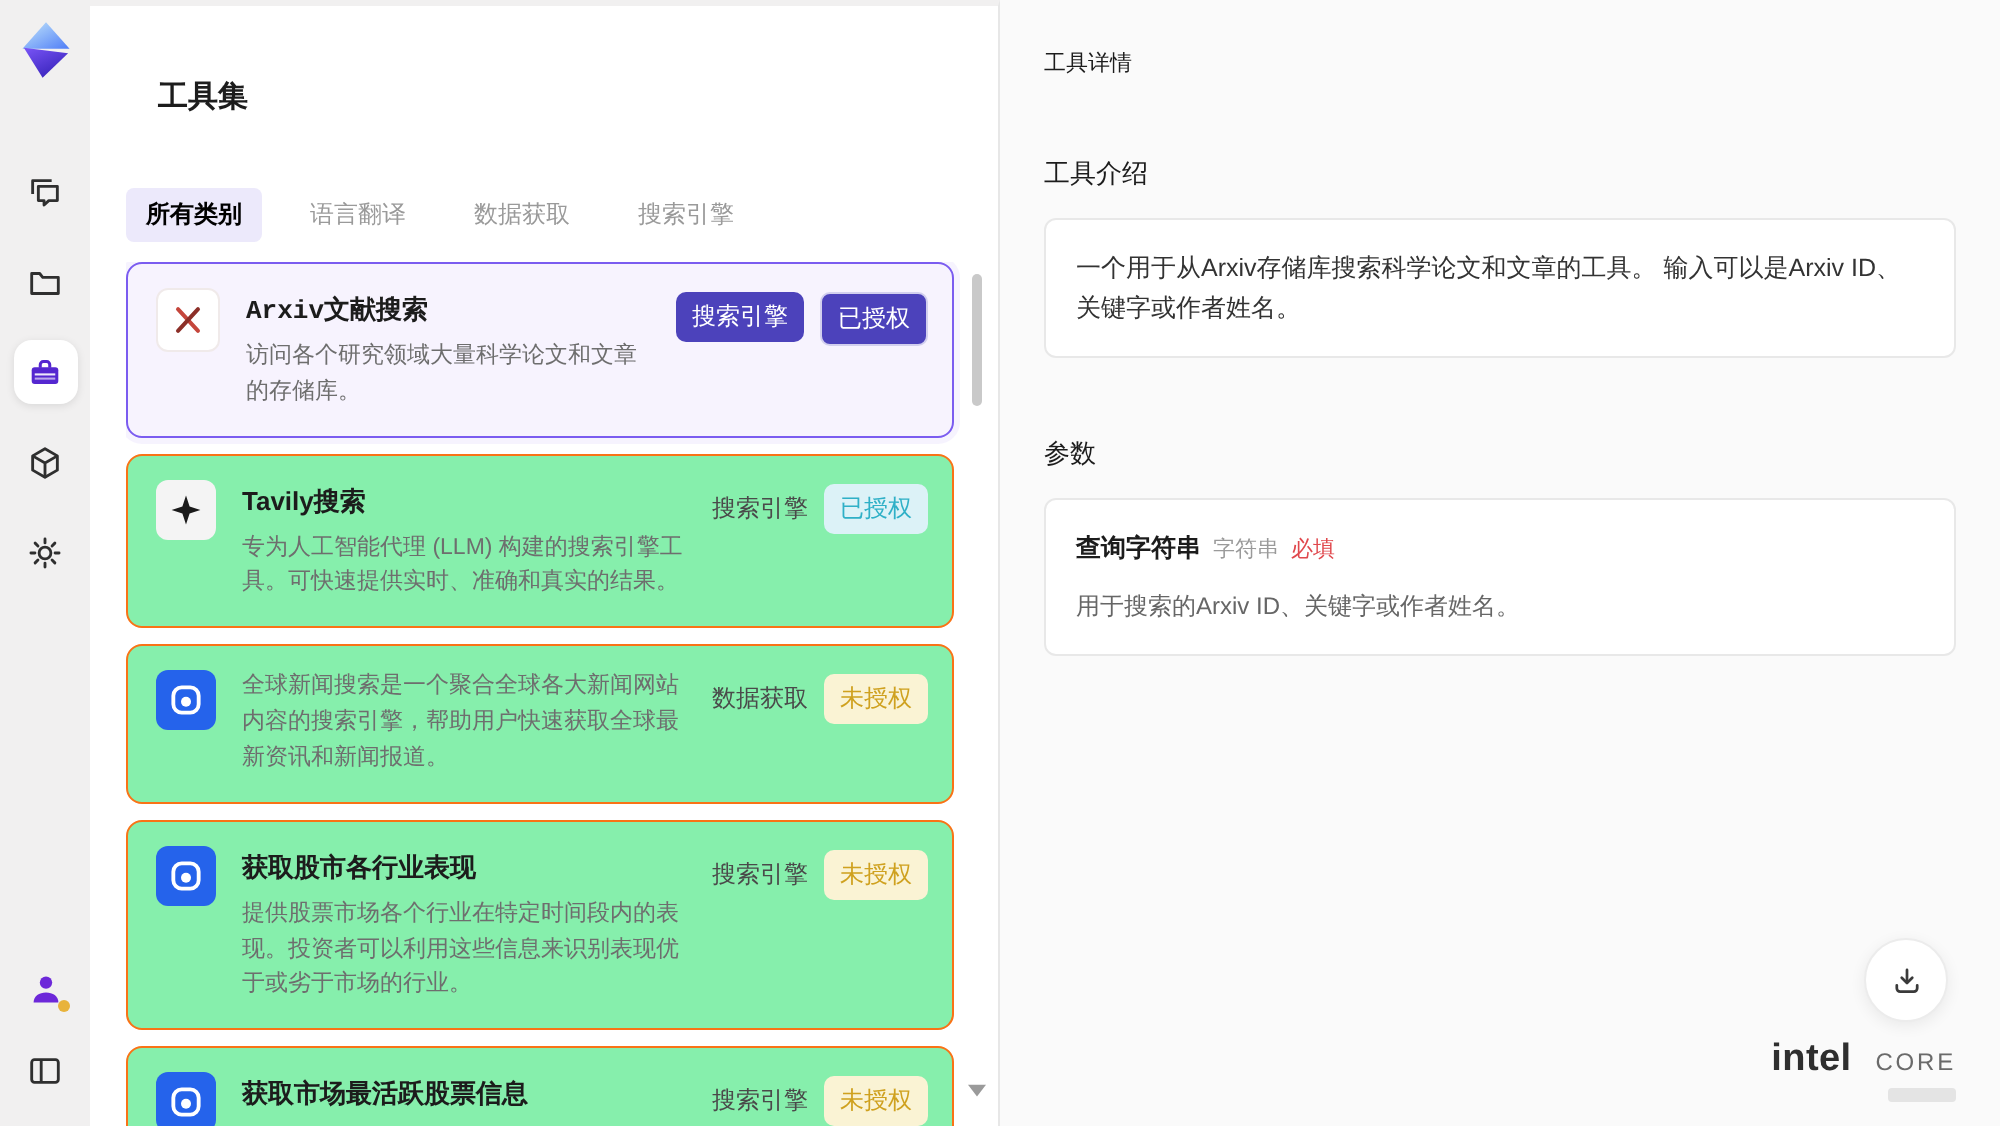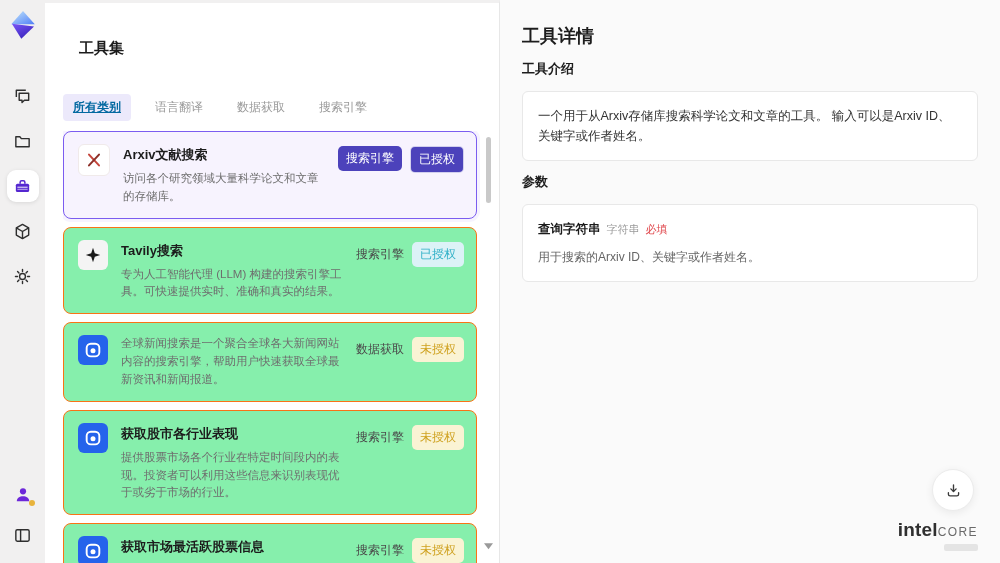--- a/index.html
+++ b/index.html
@@ -21,60 +21,60 @@
   .rail-bottom{margin-top:auto;display:flex;flex-direction:column;gap:8px;align-items:center;}
   .avatar-wrap{position:relative;width:26px;height:26px;display:flex;align-items:center;justify-content:center;}
   .avatar-dot{position:absolute;right:1px;bottom:2px;width:6px;height:6px;border-radius:50%;background:#e8b33c;}
 
   
   .panel-left{width:455px;background:#fff;border-right:1px solid #e7e7e7;border-top:3px solid #f1f0f0;
               padding:20px 0 0 18px;box-sizing:border-box;position:relative;display:flex;flex-direction:column;flex-shrink:0;}
   .page-title{font-size:15px;font-weight:bold;margin:16px;}
   .tabs{display:flex;gap:14px;align-items:center;margin:20px 0 10px;font-size:12px;}
   .tab{color:#9a9a9a;padding:5px 10px;border-radius:4px;cursor:pointer;white-space:nowrap;}
-  .tab.active{background:#ece9fb;color:#0369a1;font-weight:bold;text-decoration:underline;}
+  .tab.active{background:#ece9fb;color:#000000;font-weight:bold;}
   .tool-list{position:relative;flex:1;overflow:hidden;padding-right:22px;display:flex;flex-direction:column;gap:8px;}
   .card{display:flex;gap:13px;padding:12px 12px 12px 14px;border:1px solid #f97316;border-radius:8px;
         background:#86efac;flex-shrink:0;cursor:pointer;box-sizing:border-box;}
-  .card.selected{border:1.5px solid #7b5cf0;background:#f7f3fe;box-shadow:0 0 0 3px rgba(123,92,240,.07);}
+  .card.selected{border:1.5px solid #7b5cf0;background:#f7f3fe;box-shadow:0 0 0 3px rgba(123,92,240,.07);font-family:Liberation Mono, monospace;}
   .tool-icon{width:30px;height:30px;border-radius:6px;display:flex;align-items:center;justify-content:center;flex-shrink:0;}
   .icon-arxiv{background:#ffffff;border:1px solid #f0eaea;}
   .icon-tavily{background:#f4f4f4;}
   .icon-quark{background:#2563eb;}
   .tool-text{flex:1;min-width:0;}
   .tool-title{font-size:13px;font-weight:bold;color:#1c1c1c;margin:2px 0 6px;}
   .tool-desc{font-size:11.5px;color:#6e6e6e;line-height:1.55;}
   .tool-badges{display:flex;gap:8px;align-items:flex-start;flex-shrink:0;padding-top:2px;}
   .badge{font-size:12px;padding:4px 8px;border-radius:5px;white-space:nowrap;}
   .badge.cat-filled{background:#4c42bb;color:#fff;}
   .badge.auth-filled{background:#4c42bb;color:#fff;border:1px solid rgba(255,255,255,.75);}
   .badge.cat-text{background:none;color:#4a4a4a;padding:4px 0;}
   .badge.auth-cyan{background:#dcf2f7;color:#2fb0c7;}
   .badge.auth-yellow{background:#faf3d4;color:#cfa11f;}
   .scroll-thumb{position:absolute;right:8px;top:6px;width:5px;height:66px;background:#c9c9c9;border-radius:3px;}
   .scroll-caret{position:absolute;right:6px;bottom:20px;width:9px;height:7px;}
 
   
   .panel-right{flex:1;background:#fafafa;padding:22px;box-sizing:border-box;position:relative;}
-  .detail-title{font-size:18px;font-weight:bold;margin:2px 0 0;}
-  .section-heading{font-size:13px;font-weight:bold;margin:12px 0 0;}
+  .detail-title{font-size:11px;font-weight:normal;margin:2px 0 0;}
+  .section-heading{font-size:13px;font-weight:normal;margin:39px 0 0;}
   .box{background:#fff;border:1px solid #e8e8e8;border-radius:6px;padding:14px 15px;margin-top:13px;
        font-size:12.5px;color:#333;line-height:1.6;}
   .param-line{display:flex;align-items:baseline;gap:6px;}
   .param-name{font-size:12.5px;font-weight:bold;color:#1c1c1c;}
   .param-type{font-size:11px;color:#9a9a9a;}
   .param-required{font-size:11px;color:#e0484d;}
   .param-desc{font-size:12px;color:#666;margin-top:9px;}
   .fab{position:absolute;right:26px;bottom:52px;width:40px;height:40px;border-radius:50%;background:#fff;
        border:1px solid #ececec;box-shadow:0 2px 8px rgba(0,0,0,.07);display:flex;align-items:center;
        justify-content:center;cursor:pointer;}
   .intel{position:absolute;right:22px;bottom:12px;text-align:right;line-height:1.1;}
   .intel-row{white-space:nowrap;}
   .intel-name{font-size:19px;font-weight:bold;color:#2f2f2f;letter-spacing:.2px;}
-  .intel-core{font-size:12px;font-weight:400;color:#6a6a6a;text-transform:uppercase;letter-spacing:1.4px;margin-left:0;}
+  .intel-core{font-size:12px;font-weight:400;color:#6a6a6a;text-transform:uppercase;letter-spacing:1.4px;margin-left:12px;}
   .intel-bar{height:7px;width:34px;background:#e4e4e4;border-radius:2px;margin:3px 0 0 auto;}
 </style>
 </head>
 <body>
 
 <div class="app">
 
   <aside class="rail">
     <div class="logo">
       <svg viewBox="0 0 28 28" width="30" height="30">

